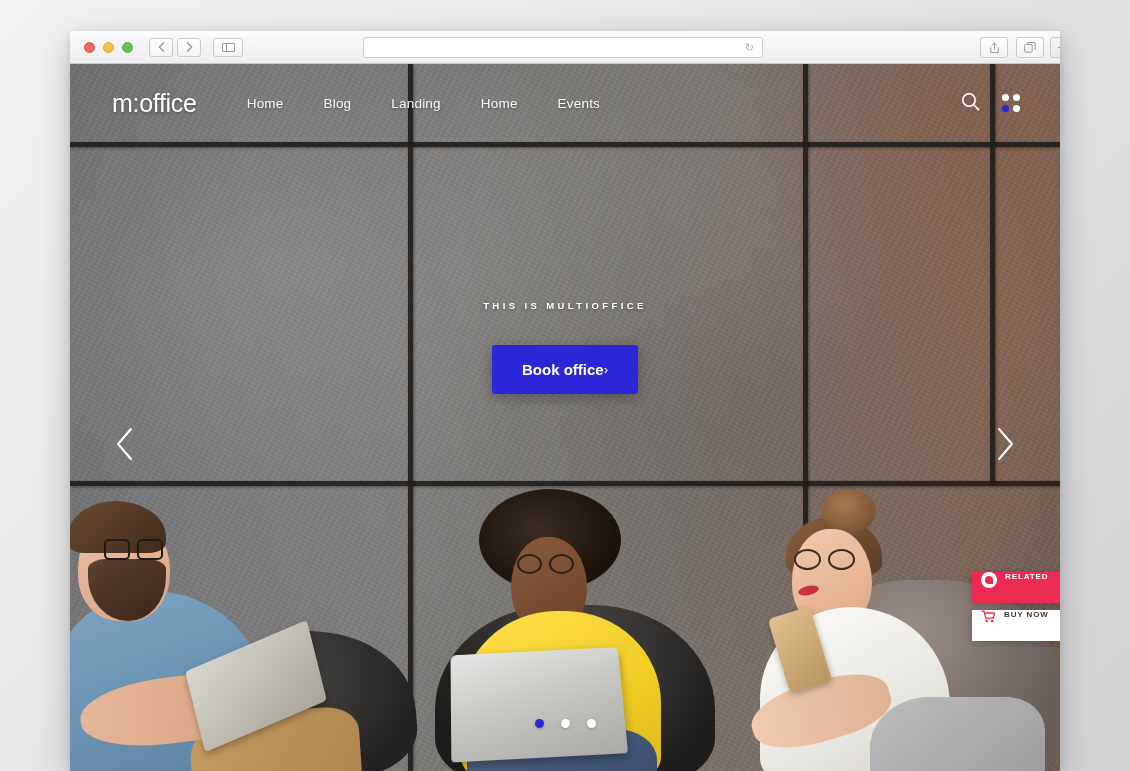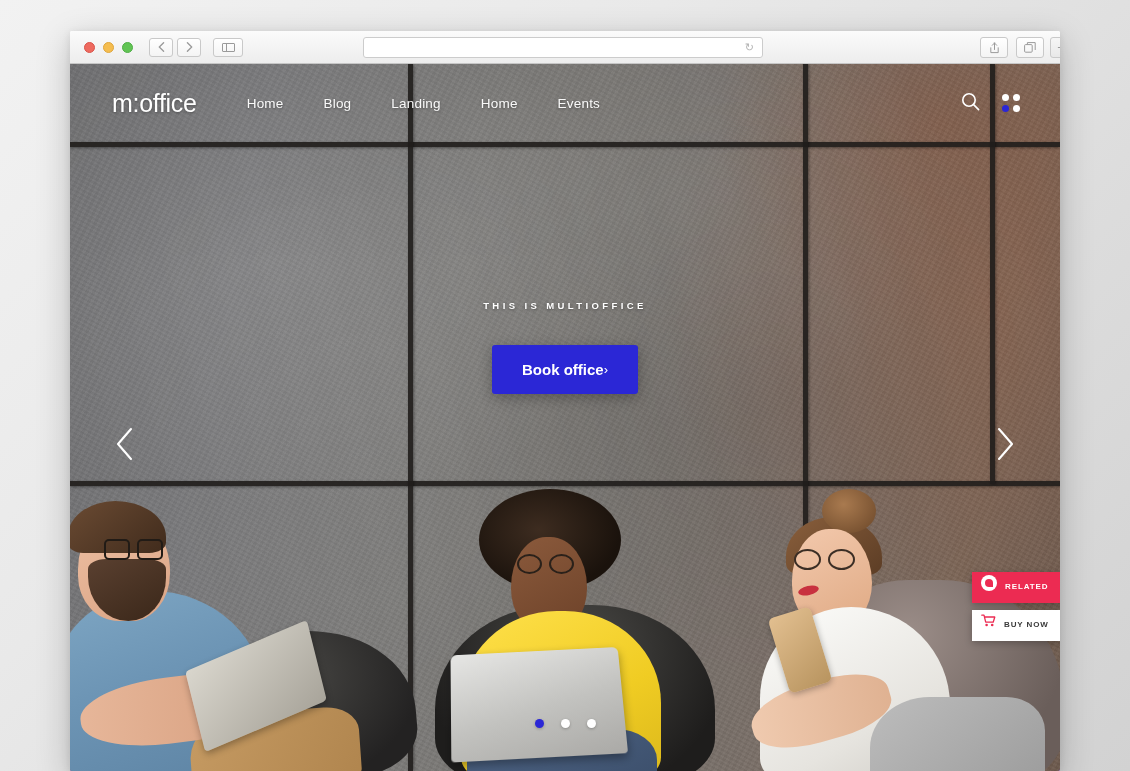--- a/index.html
+++ b/index.html
@@ -399,22 +399,22 @@
     box-shadow: 0 1px 3px rgba(0,0,0,0.25);
   }
   .slider-dots span.active { background: #2b27d6; }
 
   
   .widgets {
     position: absolute; right: 0px; top: 508px;
     width: 88px; z-index: 30;
   }
   .widget {
-    display: flex; align-items: flex-end; gap: 8px;
-    height: 31px; padding: 12px 9px;
+    display: flex; align-items: flex-start; gap: 8px;
+    height: 31px; padding: 0 9px;
     font-size: 8px; font-weight: 700; letter-spacing: 0.9px;
     cursor: pointer;
     box-shadow: 0 2px 7px rgba(0,0,0,0.25);
   }
   .widget.related { background: #ec2b52; color: #fff; margin-bottom: 7px; }
   .widget.buynow { background: #fff; color: #3a3a3a; }
   .w-logo {
     width: 16px; height: 16px; border-radius: 50%;
     background: #fff; position: relative; flex: 0 0 auto;
   }

